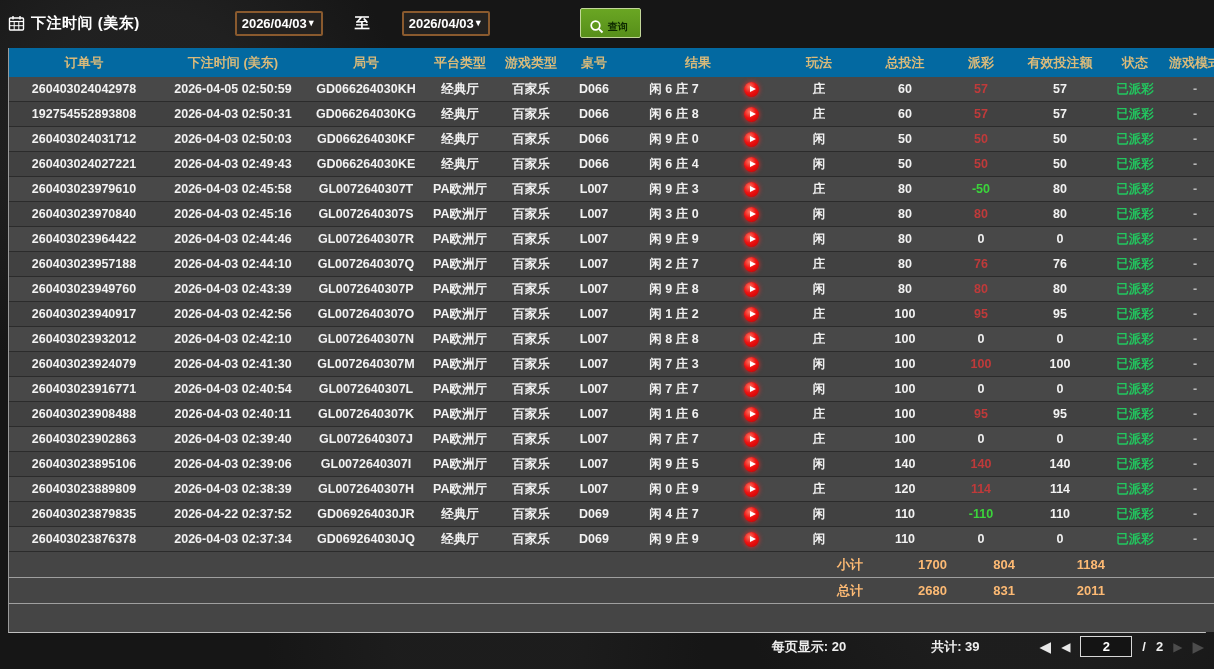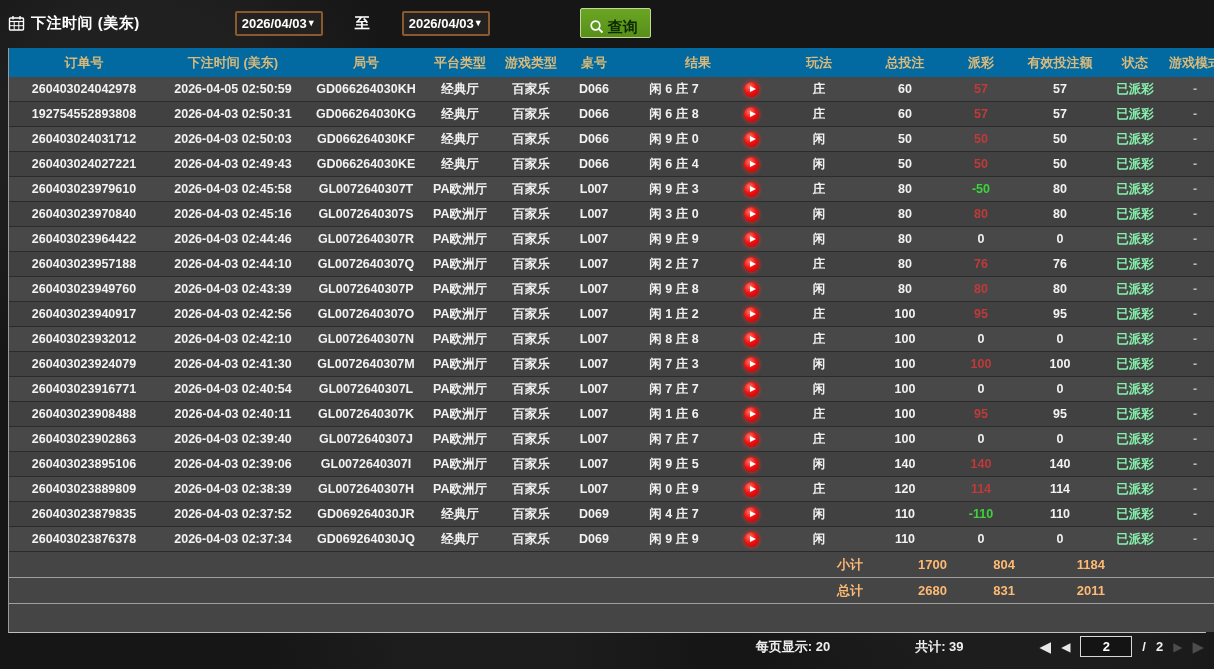--- a/index.html
+++ b/index.html
@@ -23,42 +23,42 @@
     color:#fff;font-weight:bold;font-size:13px;cursor:pointer;box-sizing:border-box;
   }
   .date-select .caret{font-size:9px;line-height:1;}
   .to-label{color:#fff;font-weight:bold;font-size:15px;margin:0 0 0 32px;}
   .date-select.second{margin-left:32px;}
   .search-btn{
     margin-left:90px;height:30px;padding:8px 12px 0 8px;
     background:linear-gradient(#6aa623,#578f1a);
     border:1px solid #c3d79a;border-radius:2px;
     display:flex;align-items:center;gap:3px;
-    color:#0e2b00;font-weight:bold;font-size:15px;cursor:pointer;
+    color:#0e2b00;font-weight:bold;font-size:10px;cursor:pointer;
     font-family:"Liberation Sans","DejaVu Sans",sans-serif;
   }
   
   .table-wrap{
     margin:2px 8px 0 8px;
     border-left:1px solid #9a9a9a;border-right:1px solid #9a9a9a;border-bottom:1px solid #c0c0c0;
   }
   table{width:100%;border-collapse:collapse;table-layout:fixed;}
   thead th{
     background:#0369a1;color:#d9ba7a;font-size:13px;font-weight:bold;
     height:29px;padding:0;white-space:nowrap;overflow:hidden;
   }
   tbody.data td{
     background:#484848;color:#f2f2f2;font-size:12.5px;font-weight:bold;
     height:24px;text-align:center;border-bottom:1px solid #2b2b2b;
     padding:0;white-space:nowrap;overflow:hidden;
   }
   tbody.data tr:nth-child(even) td{background:#414141;}
   tbody.data td.pos{color:#bf3a3a;}
   tbody.data td.neg{color:#3bd43b;}
-  tbody.data td.status{color:#86efac;}
+  tbody.data td.status{color:#22c55e;}
   tbody.data td.mode{color:#b9b9b9;}
   .play-icon{
     display:inline-block;width:15px;height:15px;border-radius:50%;position:relative;
     background:radial-gradient(circle at 38% 32%, #ff7a66 0%, #ee1111 45%, #c00000 100%);
     box-shadow:0 0 5px rgba(255,40,40,.85);vertical-align:middle;cursor:pointer;
   }
   .play-icon::before{
     content:'';position:absolute;left:6px;top:4px;
     border-left:6px solid #fff;border-top:3.5px solid transparent;border-bottom:3.5px solid transparent;
   }
@@ -66,21 +66,21 @@
     background:#454545;color:#fdba74;font-weight:bold;font-size:13px;
     height:25px;text-align:right;border-top:1px solid #9f9f9f;padding:0;
   }
   tbody.totals td.filler{height:28px;}
   
   .bottom-bar{
     height:27px;display:flex;align-items:center;justify-content:flex-end;
     padding:0 10px;color:#efefef;font-size:13px;font-weight:bold;
   }
   .pp{margin-right:85px;}
-  .cnt{margin-right:76px;}
+  .cnt{margin-right:60px;}
   .pager{display:flex;align-items:center;gap:10px;}
   .pg{cursor:pointer;line-height:1;}
   .pg.first{font-size:15px;color:#e8e8e8;}
   .pg.prev{font-size:12px;color:#e8e8e8;}
   .pg.next,.pg.last{color:#4c4c4c;}
   .pg.next{font-size:12px;}
   .pg.last{font-size:15px;}
   .page-input{
     width:46px;height:17px;background:#141414;border:1px solid #d8d8d8;
     color:#fff;text-align:center;font-size:13px;font-weight:bold;
@@ -429,21 +429,21 @@
           <td><span class="play-icon"></span></td>
           <td>庄</td>
           <td>120</td>
           <td class="pos">114</td>
           <td>114</td>
           <td class="status">已派彩</td>
           <td class="mode">-</td>
         </tr>
         <tr>
           <td>260403023879835</td>
-          <td>2026-04-03 02:37:52</td>
+          <td>2026-04-22 02:37:52</td>
           <td>GD069264030JR</td>
           <td>经典厅</td>
           <td>百家乐</td>
           <td>D069</td>
           <td>闲 4 庄 7</td>
           <td><span class="play-icon"></span></td>
           <td>闲</td>
           <td>110</td>
           <td class="neg">-110</td>
           <td>110</td>

